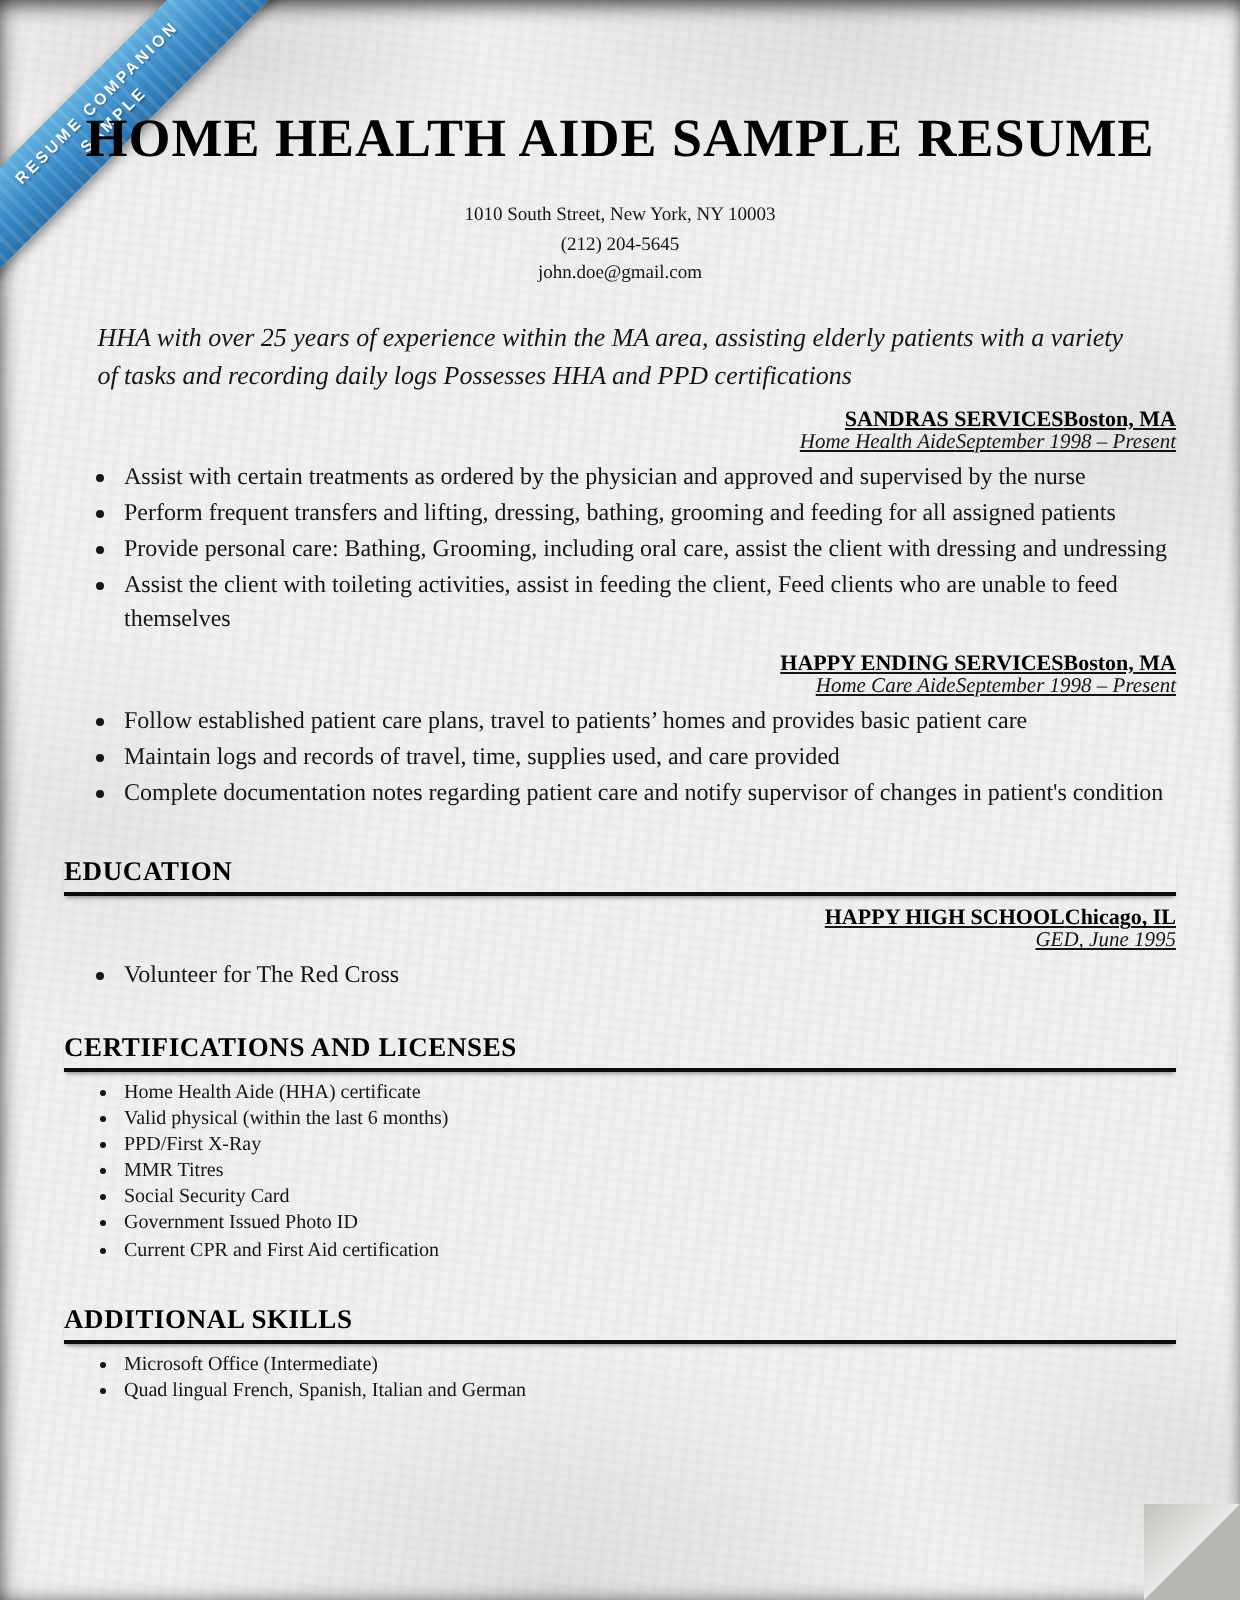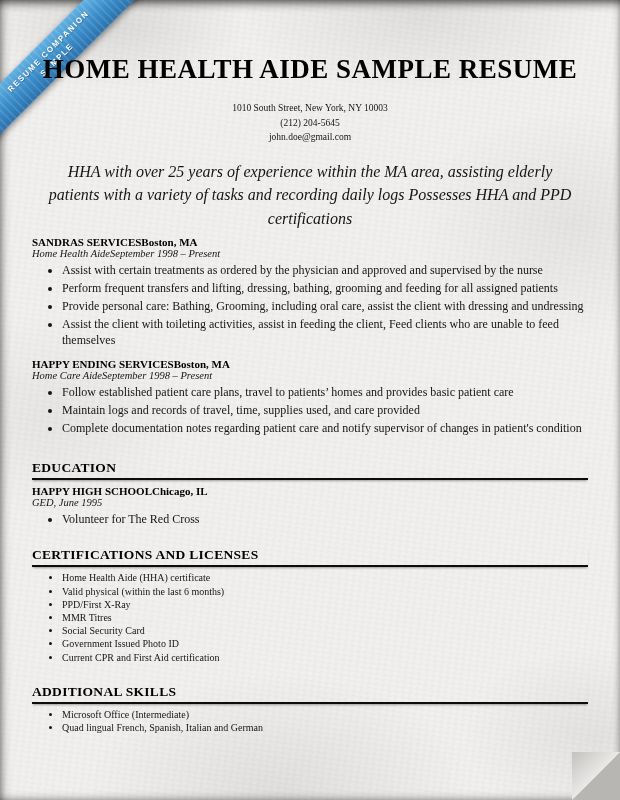--- a/index.html
+++ b/index.html
@@ -57,37 +57,36 @@
     text-align: center;
     font-size: 27px;
     font-weight: bold;
     letter-spacing: .5px;
     color: #000;
   }
   .contact { text-align: center; font-size: 9.5px; line-height: 1.55; }
   .summary {
     margin: 15px auto 6px;
     width: 94%;
-    text-align: center;
     font-style: italic;
-    font-size: 16px;
+    font-size: 13px;
     line-height: 1.45;
   }
   h2 {
     margin: 20px 0 5px;
     font-size: 13.5px;
     font-weight: bold;
     color: #000;
     border-bottom: 2px solid #0c0c0c;
     box-shadow: 0 2px 2px -1px rgba(0,0,0,.35);
     padding-bottom: 2px;
     letter-spacing: .3px;
   }
   h2.edu { margin-top: 24px; }
-  .row { display: flex; justify-content: flex-start; align-items: baseline; }
+  .row { display: flex; justify-content: flex-end; align-items: baseline; text-decoration: underline; }
   .bold-line  { font-weight: bold; font-size: 11px; color: #000; }
   .ital-line  { font-style: italic; font-size: 10.5px; }
   .job { margin-bottom: 9px; }
   ul { margin: 3px 0 8px; padding-left: 30px; }
   li { font-size: 12px; line-height: 1.35; margin-bottom: 2px; }
   ul.tight { margin: 4px 0 6px; }
   ul.tight li { font-size: 10px; line-height: 1.22; margin-bottom: 1px; }
 
   .curl-back {
     position: absolute; right: 0; bottom: 0; width: 48px; height: 48px;

